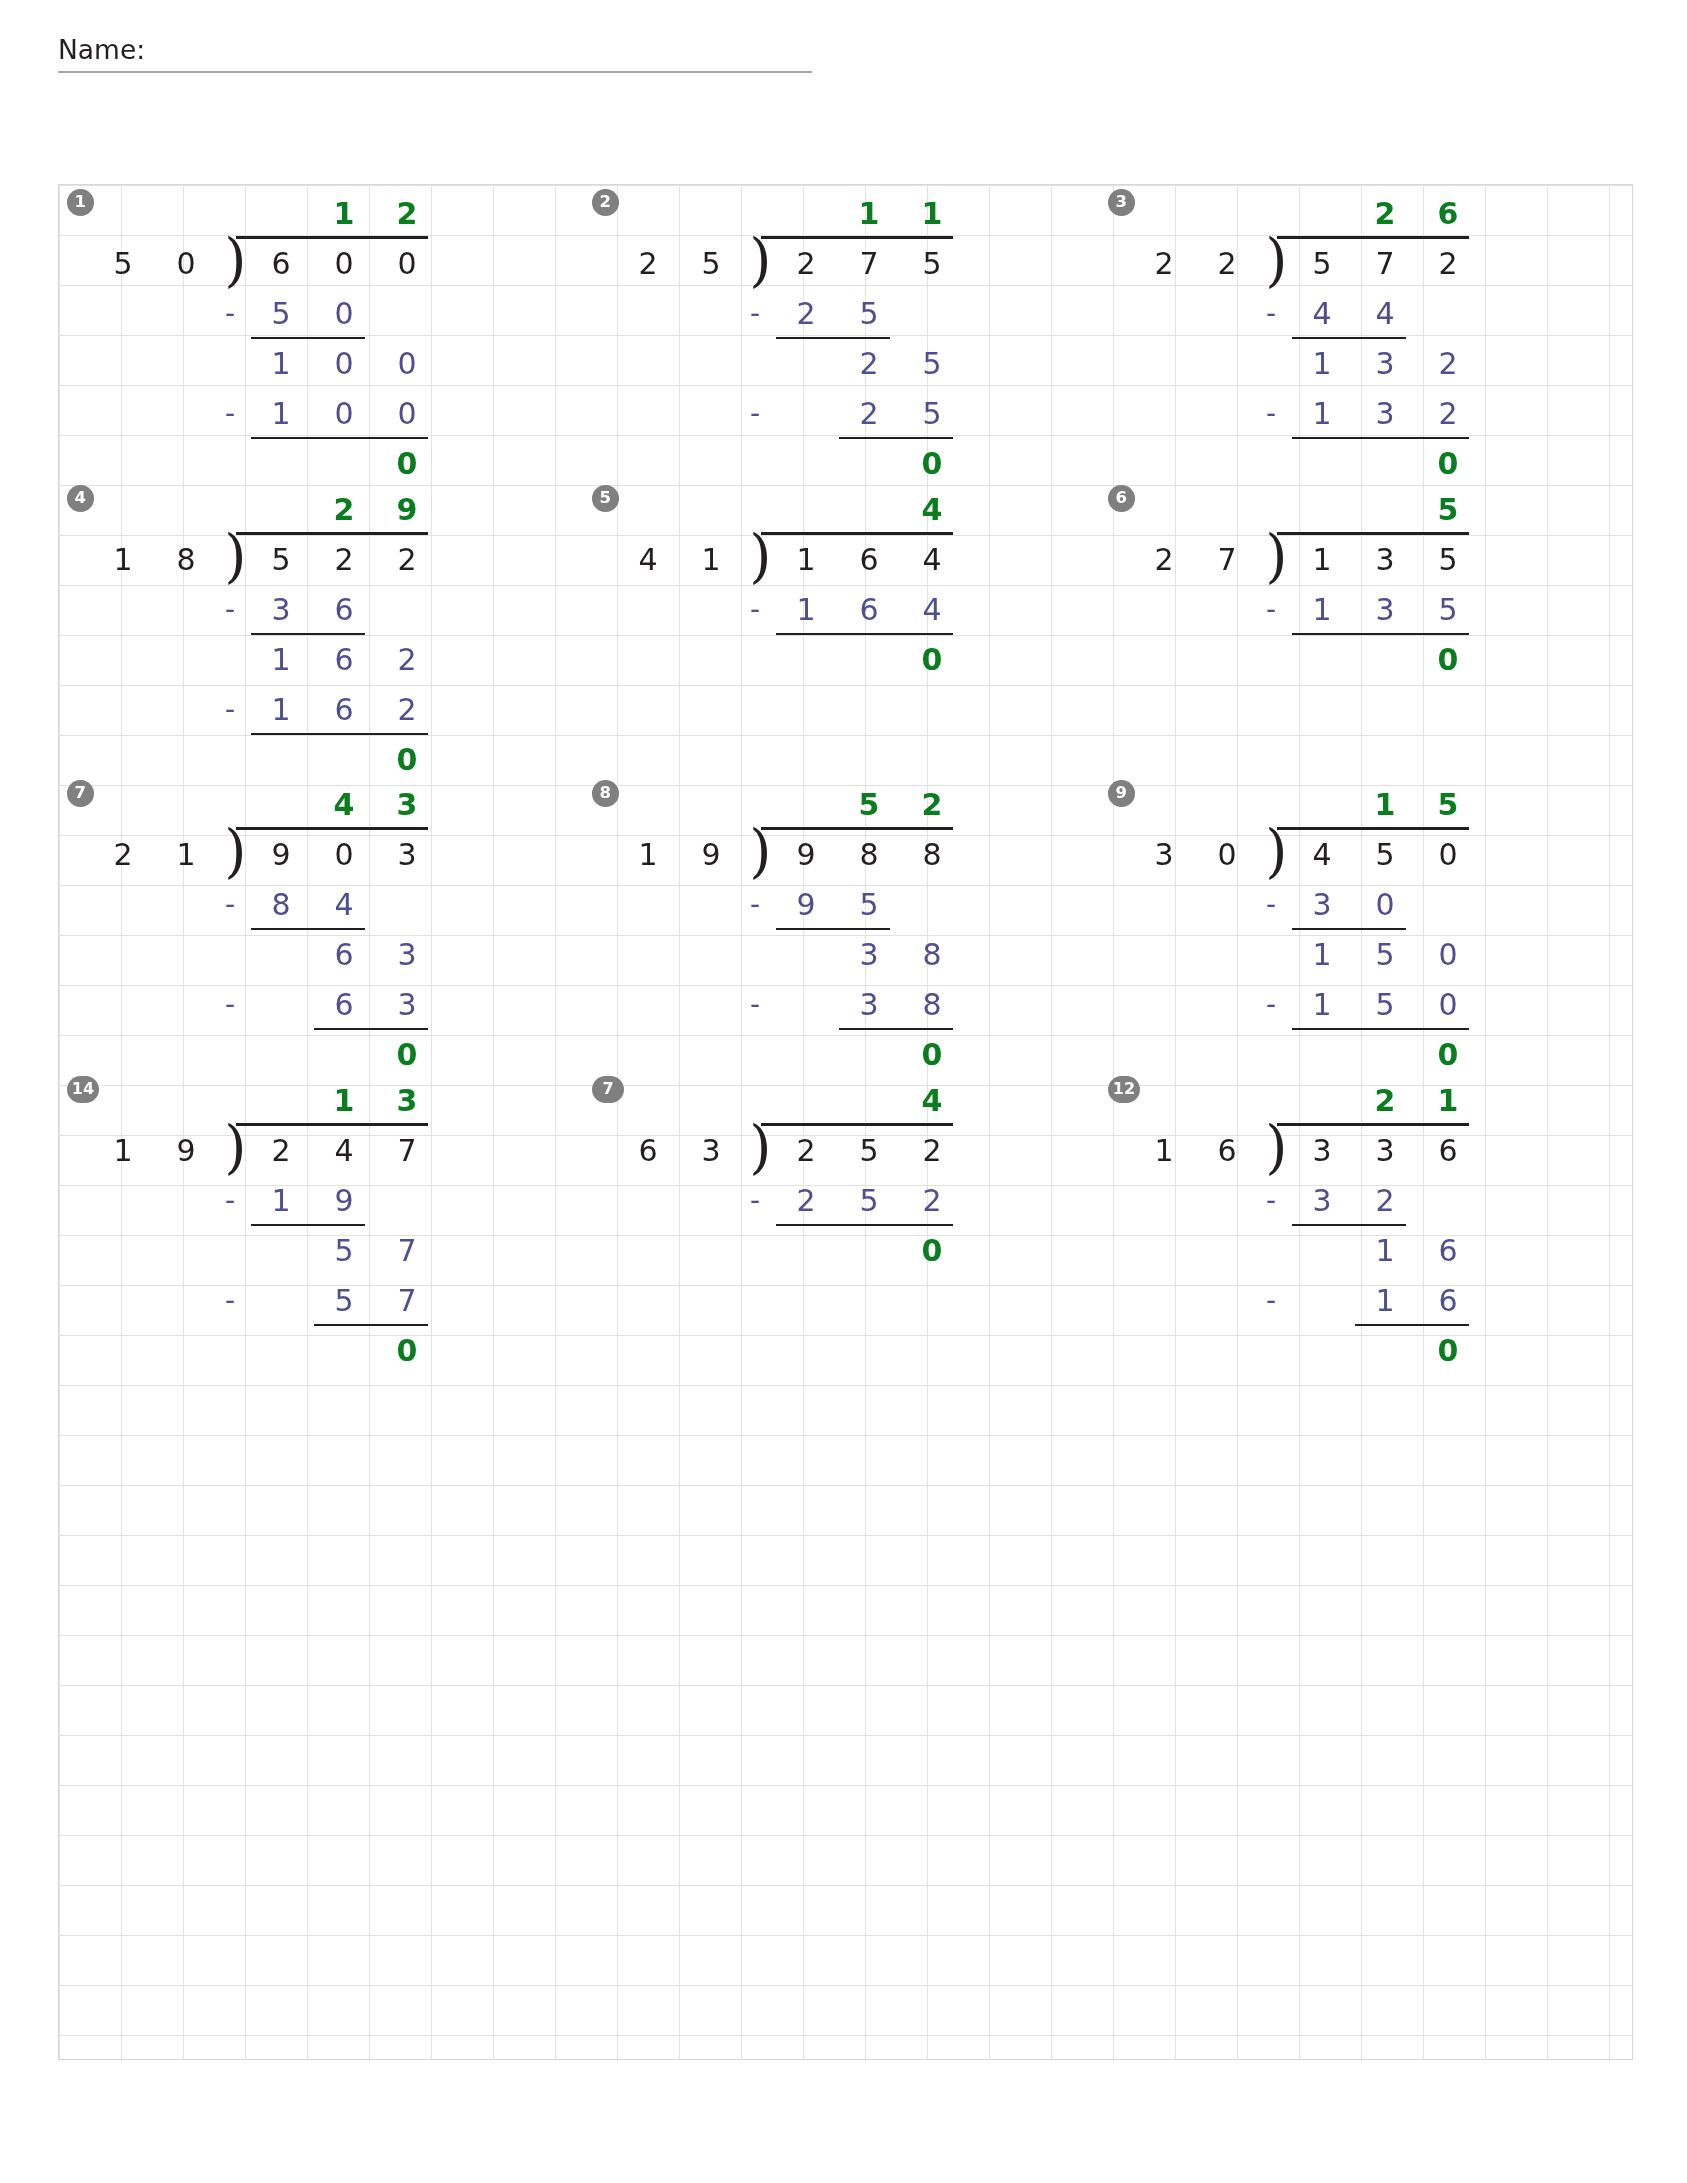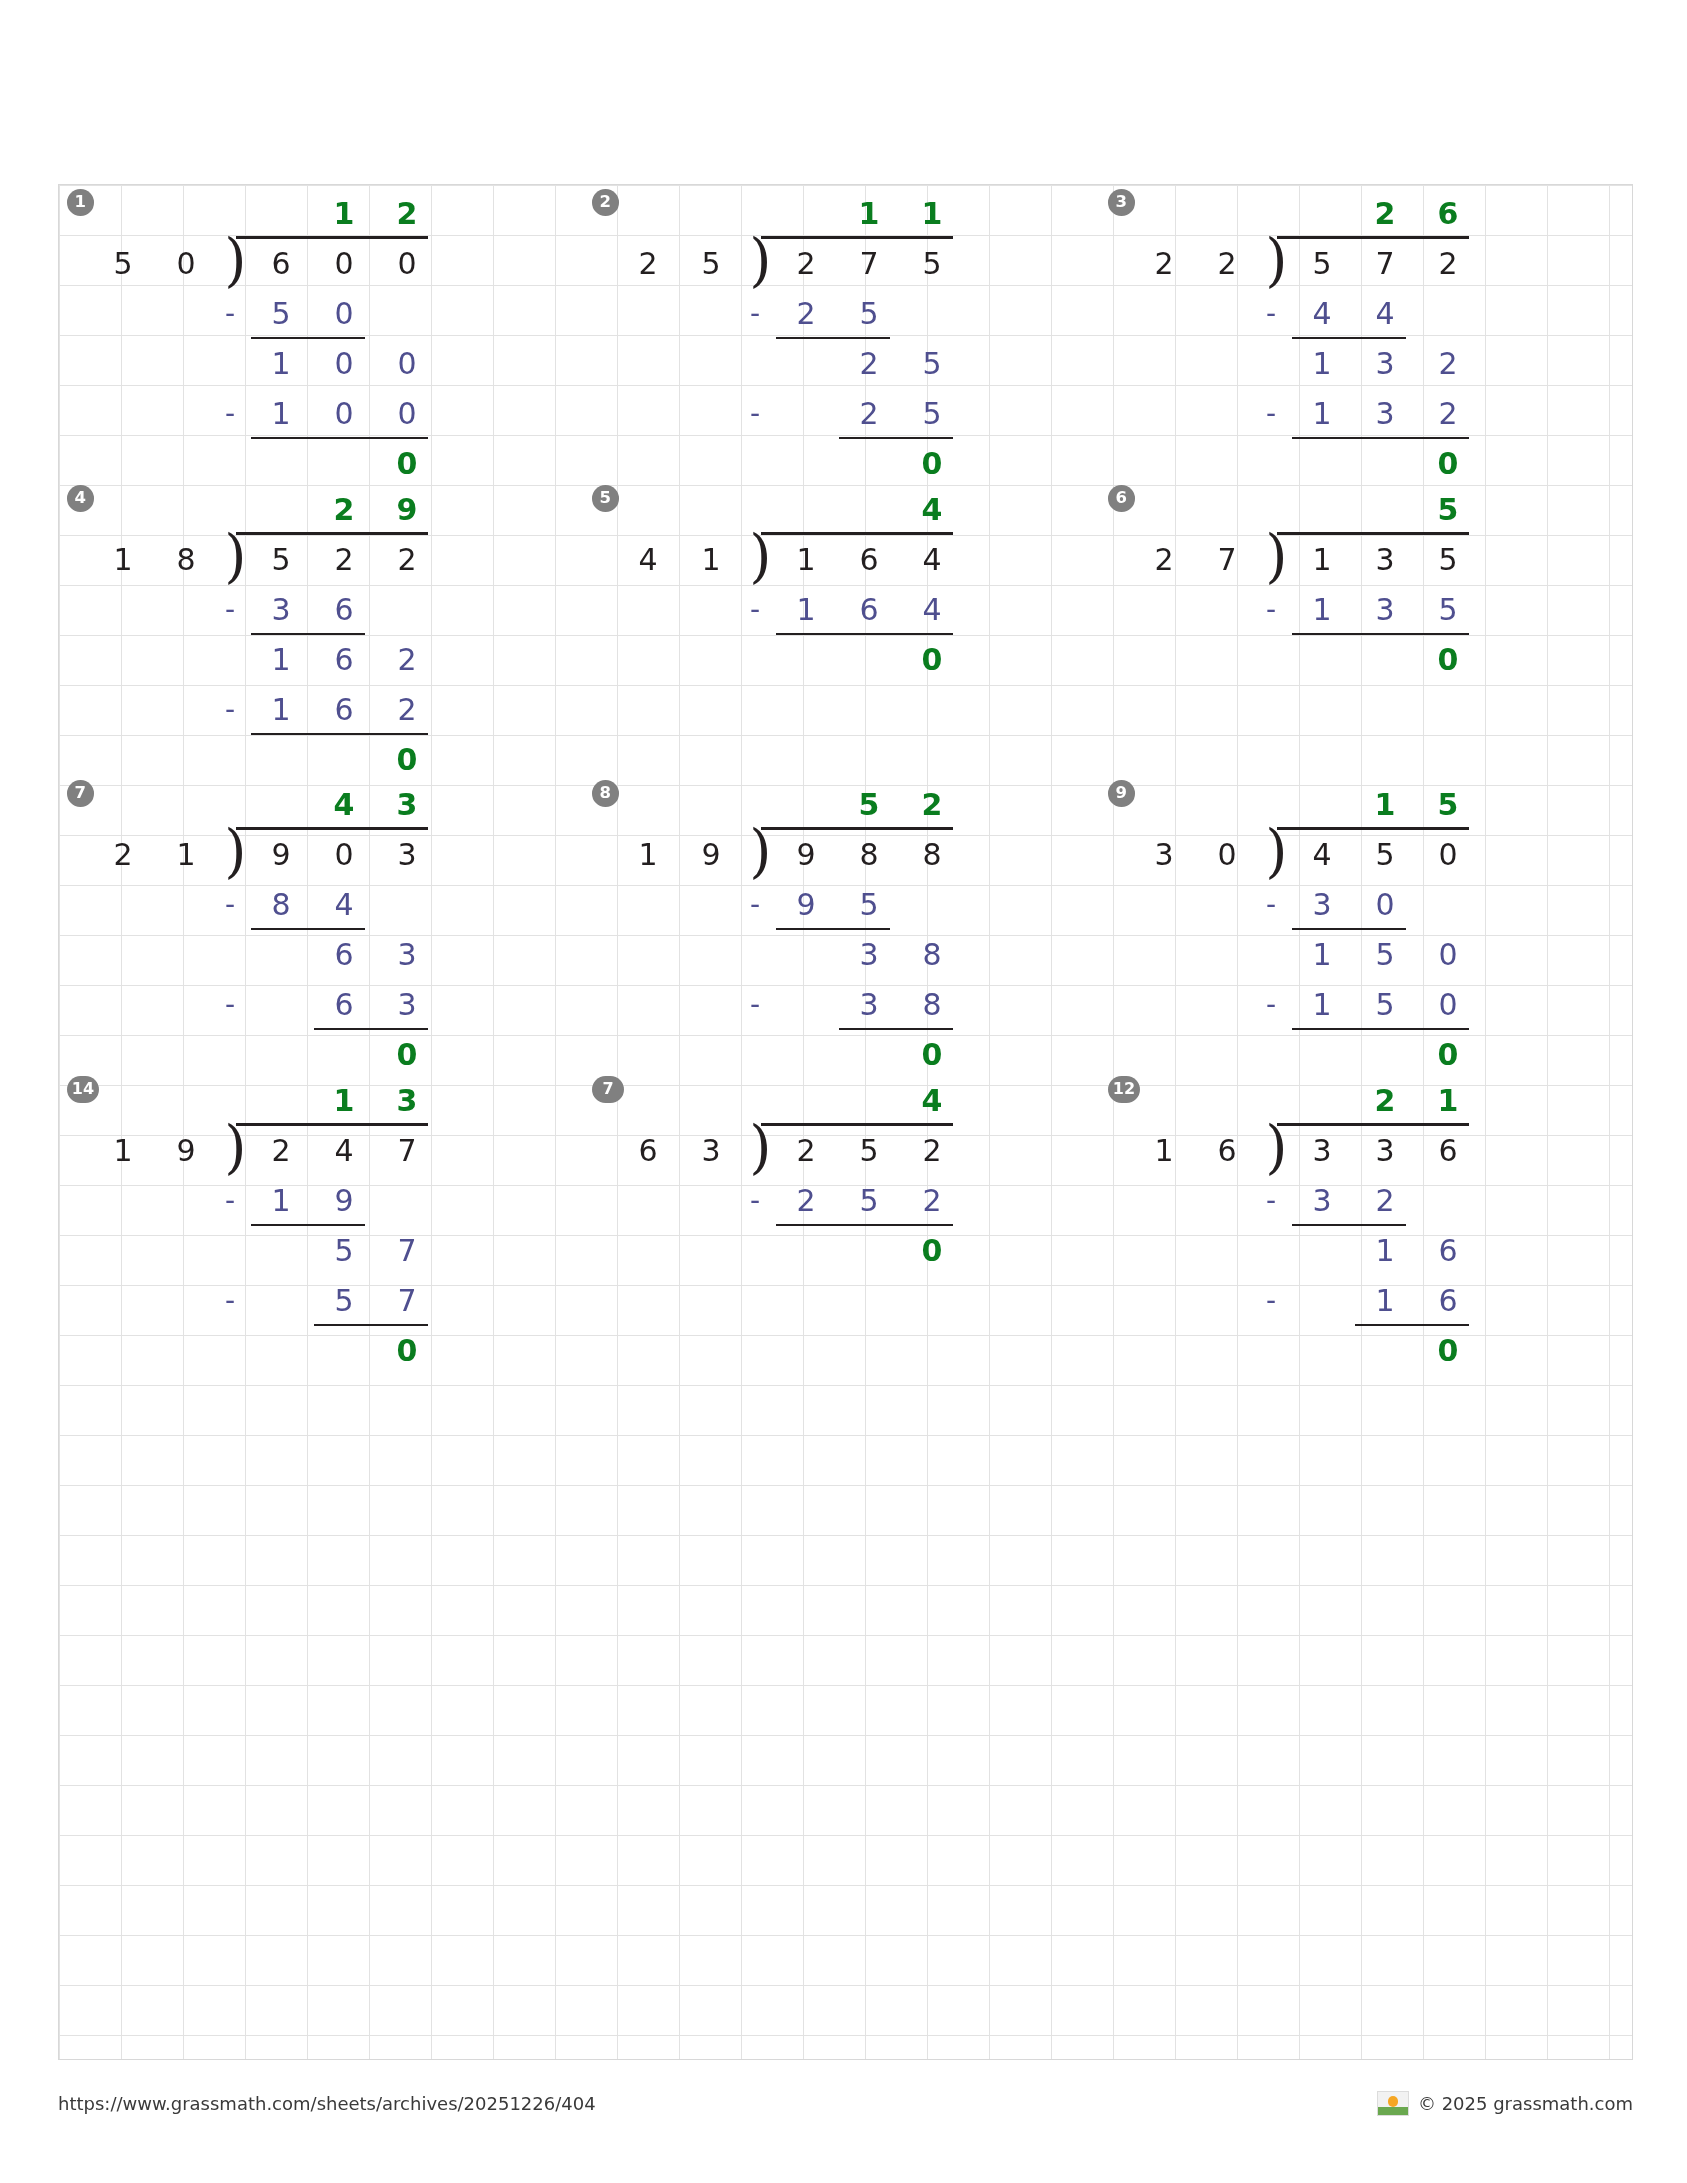--- a/index.html
+++ b/index.html
@@ -174,20 +174,23 @@
     width: 30px; height: 8px;
     background: #6aa84f;
   }
 </style>
 </head>
 <body>
 
 <div class="page">
 
   <div class="header">
+    <div class="hdr-field hdr-name">
+      <span class="hdr-label">Name:</span>
+    </div>
     <div class="hdr-gap"></div>
   </div>
 
 
   <div class="sheet" id="sheet">
       <div class="problem" style="left: 4px; top: 4px;">
         <div class="prob-num">1</div>
         <div class="cell q" style="left:261px; top:0px;">1</div>
         <div class="cell q" style="left:324px; top:0px;">2</div>
         <div class="vinculum" style="left:173px; top:47px; width:192px;"></div>
@@ -447,25 +450,15 @@
         <div class="cell w" style="left:261px; top:150px;">1</div>
         <div class="cell w" style="left:324px; top:150px;">6</div>
         <div class="cell minus" style="left:147px; top:200px;">-</div>
         <div class="cell w" style="left:261px; top:200px;">1</div>
         <div class="cell w" style="left:324px; top:200px;">6</div>
         <div class="subline" style="left:251px; top:248px; width:114px;"></div>
         <div class="cell q" style="left:324px; top:250px;">0</div>
       </div>
     </div>
 
-  <div class="footer">
-    <span>https://www.grassmath.com/sheets/archives/20251226/404</span>
-    <span class="foot-right">
-      <span class="logo">
-        <span class="sun"></span>
-          <span class="grass"></span>
-      </span>
-      <span>© 2025 grassmath.com</span>
-    </span>
-  </div>
 
 </div>
 
 
 </body></html>

